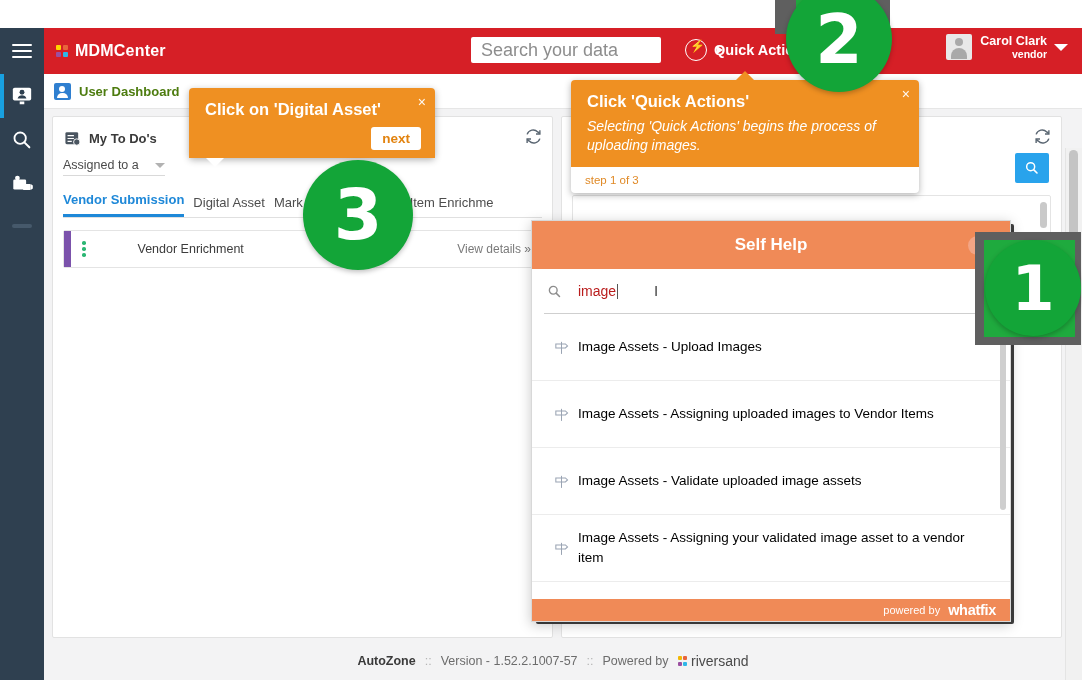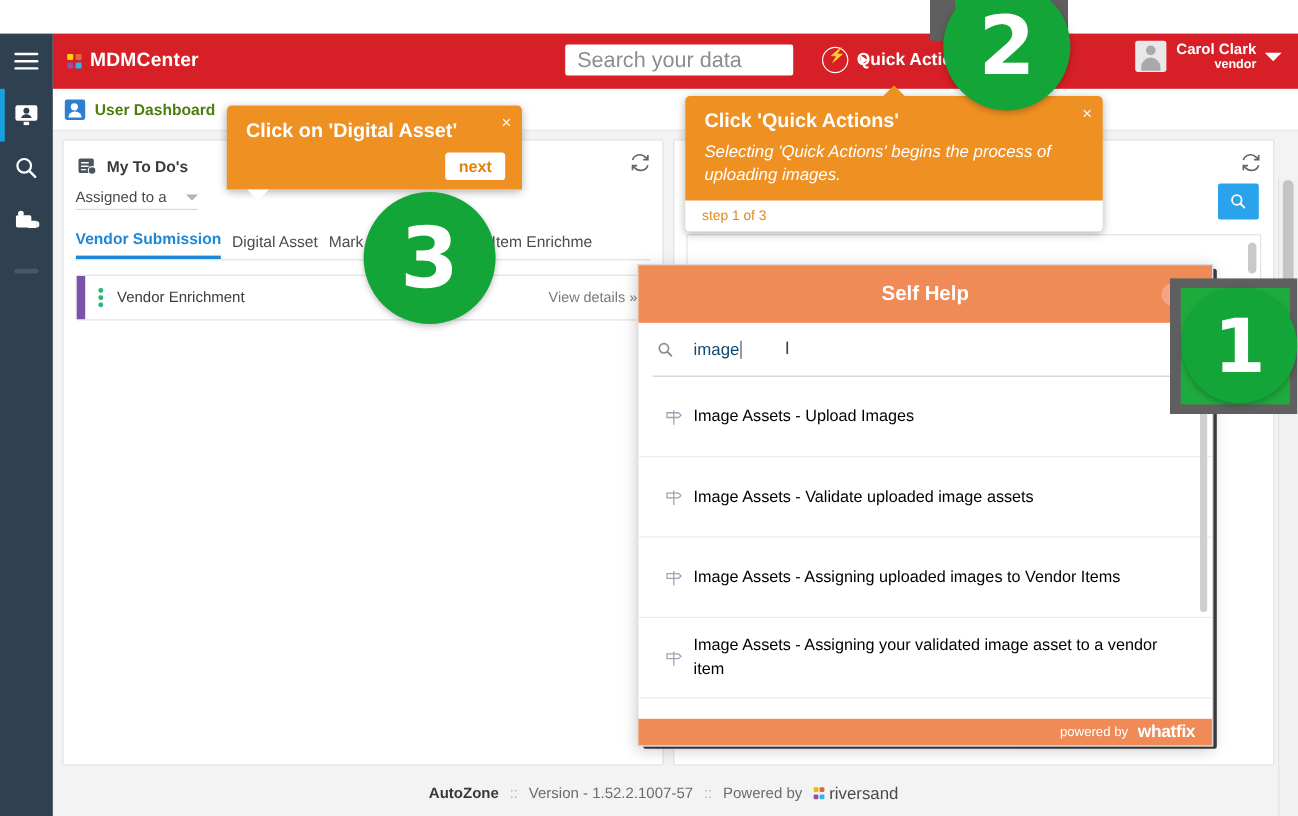--- a/index.html
+++ b/index.html
@@ -94,21 +94,21 @@
   .filter-row{padding:0 10px;}
   .filter{display:inline-flex;align-items:center;border-bottom:1px solid #d9d9d9;padding-bottom:3px;width:102px;}
   .filter span{font-size:12.5px;color:#4a4a4a;}
   .filter i{margin-left:auto;width:0;height:0;border-left:5px solid transparent;border-right:5px solid transparent;border-top:5px solid #b2b2b2;}
 
   .tabs{display:flex;align-items:flex-end;gap:9px;margin:16px 10px 0 10px;border-bottom:1px solid #e0e0e0;
     white-space:nowrap;overflow:hidden;}
   .tab{font-size:13px;color:#4d4d4d;padding-bottom:7px;}
   .tab.active{color:#1e88d8;font-weight:bold;border-bottom:3px solid #1e88d8;}
 
-  .todo-row{margin:12px 10px 0 10px;border:1px solid #e4e4e4;border-radius:2px;height:36px;display:flex;align-items:center;position:relative;}
+  .todo-row{margin:12px 10px 0 10px;border:1px solid #e4e4e4;border-radius:2px;height:36px;display:flex;align-items:center;position:relative;gap:40px;}
   .todo-bar{position:absolute;left:0;top:0;bottom:0;width:7px;background:#7b52ab;}
   .todo-dots{margin-left:18px;display:flex;flex-direction:column;gap:2.5px;}
   .todo-dots i{width:3.5px;height:3.5px;border-radius:50%;background:#2bb673;display:block;}
   .todo-name{font-size:12.5px;color:#3c3c3c;margin-left:12px;}
   .todo-link{margin-left:auto;margin-right:10px;font-size:12px;color:#7a7a7a;}
 
   
   .type-lbl{font-size:11px;color:#9a9a9a;padding:0 10px;}
   .type-val{font-size:13px;color:#3c3c3c;padding:0 10px;border-bottom:1px solid #d9d9d9;width:88px;margin-left:10px;padding-left:0;padding-bottom:2px;}
   .find-btn{position:absolute;right:12px;top:36px;width:34px;height:30px;background:#29a3ec;border-radius:2px;
@@ -146,21 +146,21 @@
   .sh-shadow{position:absolute;left:536px;top:224px;width:478px;height:400px;background:#3f3f3f;
     z-index:48;border-radius:2px;}
   .selfhelp{position:absolute;left:531px;top:220px;width:478px;height:400px;background:#fff;
     border:1px solid #d8d8d8;z-index:50;box-shadow:0 3px 12px rgba(0,0,0,.22);display:flex;flex-direction:column;}
   .sh-head{height:48px;background:#f08a57;display:flex;align-items:center;justify-content:center;position:relative;}
   .sh-head .t{color:#fff;font-size:17px;font-weight:bold;}
   .sh-close{position:absolute;right:23px;top:15px;width:19px;height:19px;border-radius:50%;
     background:#f3a585;color:#fff;font-size:12px;display:flex;align-items:center;justify-content:center;}
   .sh-search{height:44px;display:flex;align-items:center;margin:0 12px;border-bottom:1px solid #cfcfcf;position:relative;}
   .sh-mag{width:20px;color:#8c8c8c;font-size:14px;display:flex;justify-content:center;}
-  .sh-q{margin-left:14px;font-size:14px;color:#0c4a6e;position:relative;}
+  .sh-q{margin-left:14px;font-size:14px;color:#b91c1c;position:relative;}
   .sh-caret{display:inline-block;width:1px;height:15px;background:#555;margin-left:1px;vertical-align:-3px;}
   .sh-ibeam{position:absolute;left:110px;top:13px;color:#444;font-size:15px;}
   .sh-clear{position:absolute;right:2px;color:#b4b4b4;font-size:15px;}
   .sh-list{flex:1;overflow:hidden;position:relative;}
   .sh-item{display:flex;align-items:center;min-height:50px;border-bottom:1px solid #ececec;padding:8px 26px 8px 12px;}
   .sh-sign{width:34px;flex:0 0 34px;display:flex;justify-content:center;color:#9aa4b3;font-size:16px;}
   .sh-txt{font-size:13.5px;color:#000000;line-height:1.45;}
   .sh-scroll{position:absolute;right:4px;top:6px;width:6px;height:190px;background:#cfcfcf;border-radius:4px;}
   .sh-foot{height:22px;background:#f08a57;display:flex;align-items:center;justify-content:flex-end;padding-right:14px;gap:8px;}
   .sh-pw{color:#fff;font-size:11px;}
@@ -407,30 +407,30 @@
         </div>
         <div class="sh-txt">Image Assets - Upload Images</div>
       </div>
       <div class="sh-item">
         <div class="sh-sign">
           <svg width="17" height="17" viewBox="0 0 24 24" fill="none" stroke="#9aa4b3" stroke-width="1.5">
             <line x1="12" y1="4" x2="12" y2="21"></line>
             <polygon points="4,7 17.5,7 20.5,9.8 17.5,12.6 4,12.6"></polygon>
           </svg>
         </div>
-        <div class="sh-txt">Image Assets - Validate uploaded image assets</div>
+        <div class="sh-txt">Image Assets - Assigning uploaded images to Vendor Items</div>
       </div>
       <div class="sh-item">
         <div class="sh-sign">
           <svg width="17" height="17" viewBox="0 0 24 24" fill="none" stroke="#9aa4b3" stroke-width="1.5">
             <line x1="12" y1="4" x2="12" y2="21"></line>
             <polygon points="4,7 17.5,7 20.5,9.8 17.5,12.6 4,12.6"></polygon>
           </svg>
         </div>
-        <div class="sh-txt">Image Assets - Assigning uploaded images to Vendor Items</div>
+        <div class="sh-txt">Image Assets - Validate uploaded image assets</div>
       </div>
       <div class="sh-item">
         <div class="sh-sign">
           <svg width="17" height="17" viewBox="0 0 24 24" fill="none" stroke="#9aa4b3" stroke-width="1.5">
             <line x1="12" y1="4" x2="12" y2="21"></line>
             <polygon points="4,7 17.5,7 20.5,9.8 17.5,12.6 4,12.6"></polygon>
           </svg>
         </div>
         <div class="sh-txt" style="max-width:392px">Image Assets - Assigning your validated image asset to a vendor item</div>
       </div>

